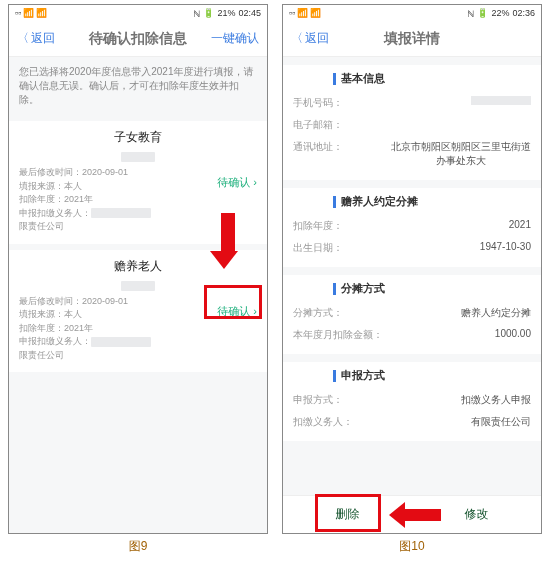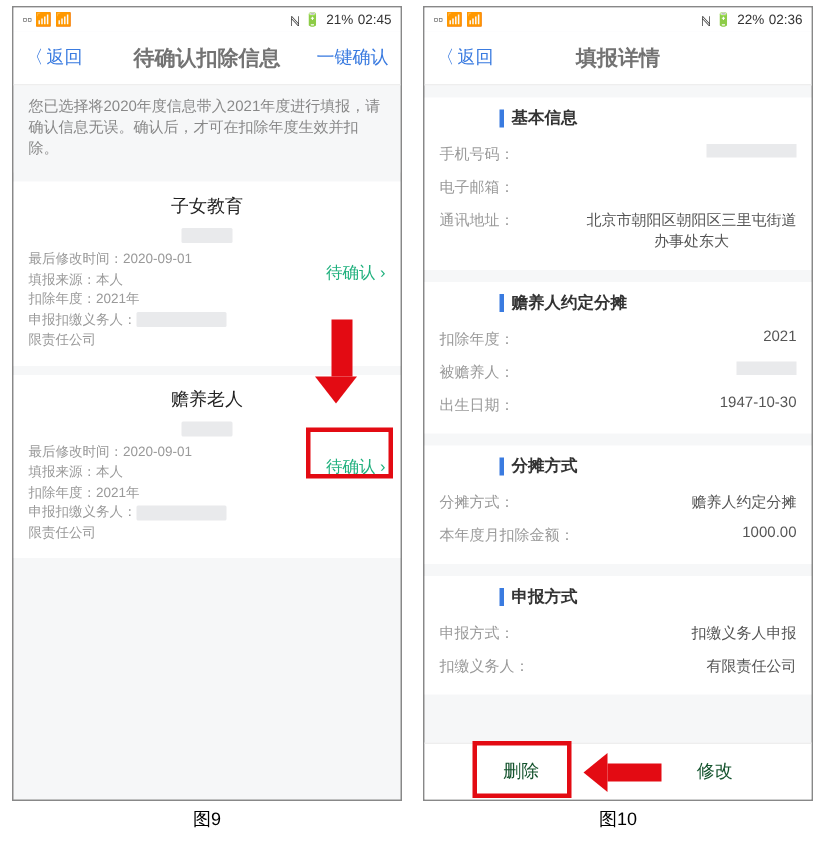--- a/index.html
+++ b/index.html
@@ -31,21 +31,21 @@
   .section { background:#fff; margin-top:8px; padding:6px 10px 8px 10px;}
   .section-hd { display:flex; align-items:center; gap:5px; margin-bottom:6px;padding-left:40px;}
   .section-bar { width:3px; height:12px; background:#3a7be0;}
   .section-title { font-size:11px; color:#333; font-weight:600;}
   .kv { display:flex; justify-content:space-between; font-size:10px; padding:4px 0;}
   .kv .k { color:#9a9a9a;}
   .kv .v { color:#555; text-align:center; max-width:140px;}
   .v .redact2 { background:#e9eaec; height:9px; width:60px; display:inline-block;}
   .footer-btns { background:#fff; display:flex; border-top:1px solid #eee; height:38px; margin-top:auto;}
   .footer-btns .btn { flex:1; display:flex; align-items:center; justify-content:center; font-size:12px; color:#14532d;}
-  .caption { text-align:right; color:#000000; font-size:12px; margin-top:4px; font-weight:500;}
+  .caption { text-align:right; color:#a16207; font-size:12px; margin-top:4px; font-weight:500;}
   .col { display:flex; flex-direction:column; align-items:center;}
   .phone-body { position:relative; flex:1; display:flex; flex-direction:column; overflow:hidden;}
   .scroll { overflow:hidden; flex:1; position:relative;}
   .nfc-ico { font-size:9px;}
 </style>
 </head>
 <body>
 
 <div class="wrap">
 
@@ -162,24 +162,20 @@
         <div class="section">
           <div class="section-hd">
               <div class="section-bar"></div>
               <div class="section-title">赡养人约定分摊</div>
             </div>
           <div class="kv">
               <span class="k">扣除年度：</span>
               <span class="v">2021</span>
             </div>
           <div class="kv">
-              <span class="k">被赡养人：</span>
-              <span class="v"><span class="redact2" style="width:40px"></span></span>
-            </div>
-          <div class="kv">
               <span class="k">出生日期：</span>
               <span class="v">1947-10-30</span>
             </div>
         </div>
 
         <div class="section">
           <div class="section-hd">
               <div class="section-bar"></div>
               <div class="section-title">分摊方式</div>
             </div>

